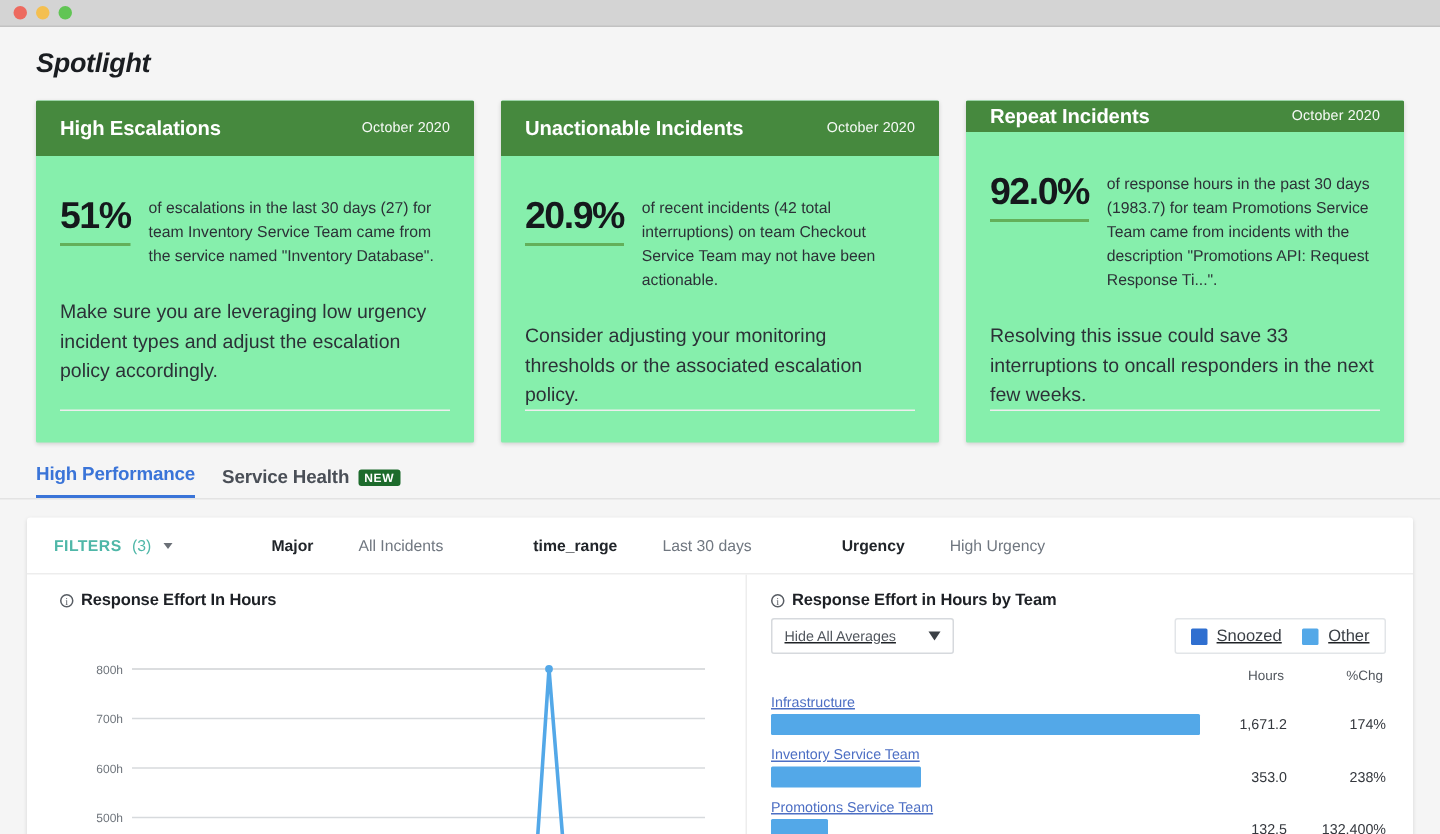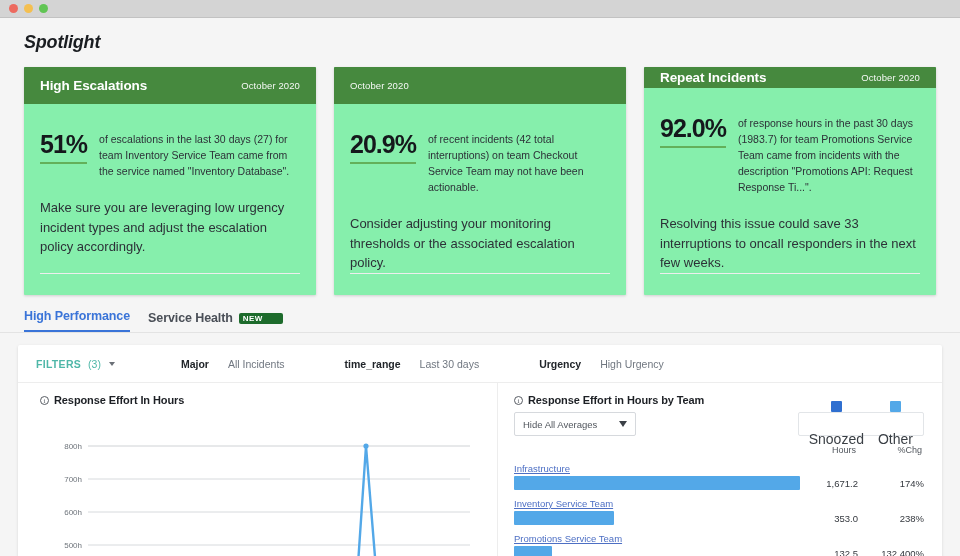--- a/index.html
+++ b/index.html
@@ -142,21 +142,21 @@
     color: #3a74d8;
     border-bottom: 2px solid #3a74d8;
   }
   .badge-new {
     background: #1d6b2c;
     color: #ffffff;
     font-size: 8px;
     font-weight: bold;
     letter-spacing: 0.4px;
     border-radius: 2px;
-    padding: 2px 20px 1px 4px;
+    padding: 2px 4px 1px 4px;
     line-height: 1;
   }
 
   
   .panel {
     margin: 12px 18px 0 18px;
     background: #ffffff;
     border-radius: 2px;
     box-shadow: 0 1px 3px rgba(0,0,0,0.13);
     height: 270px;
@@ -175,21 +175,21 @@
   .filters-label { color: #4fb7a8; font-weight: bold; letter-spacing: 0.3px; }
   .filters-count { color: #4fb7a8; }
   .caret {
     width: 0; height: 0;
     border-left: 3.5px solid transparent;
     border-right: 3.5px solid transparent;
     border-top: 4px solid #6b7077;
     margin: 0 6px 0 1px;
   }
   .fkey { font-weight: bold; color: #21252a; margin-left: 7px; padding-left: 46px; }
-  .fval { color: #707780; margin-left: 12px; }
+  .fval { color: #707780; margin-left: 23px; }
 
   .charts {
     display: flex;
     height: 232px;
   }
   .chart-left {
     width: 480px;
     border-right: 1px solid #ededed;
     padding: 11px 0 0 22px;
     position: relative;
@@ -228,20 +228,21 @@
     fill: #6f757c;
     font-family: "Liberation Sans", sans-serif;
   }
 
   
   .right-controls {
     display: flex;
     align-items: flex-start;
     justify-content: space-between;
     margin-top: 6px;
+    text-decoration: underline;
   }
   .select-box {
     width: 122px;
     height: 24px;
     border: 1px solid #d6d9dd;
     border-radius: 2px;
     background: #fff;
     display: flex;
     align-items: center;
     justify-content: space-between;
@@ -259,21 +260,21 @@
   .legend {
     display: flex;
     align-items: center;
     gap: 14px;
     border: 1px solid #e2e5e8;
     border-radius: 2px;
     padding: 5px 10px;
     background: #fff;
     height: 24px;
   }
-  .legend-item { display: flex; align-items: center; gap: 19px; font-size: 14px; color: #3a3f45; flex-direction: column; }
+  .legend-item { display: flex; align-items: center; gap: 6px; font-size: 11px; color: #3a3f45; }
   .swatch { width: 11px; height: 11px; border-radius: 1px; }
 
   
   .bar-head {
     display: flex;
     justify-content: flex-end;
     gap: 0;
     font-size: 9px;
     color: #51565d;
     margin-top: 9px;
@@ -325,20 +326,21 @@
           <div><span class="stat-pct">51%</span></div>
           <div class="stat-desc">of escalations in the last 30 days (27) for team Inventory Service Team came from the service named "Inventory Database".</div>
         </div>
         <div class="card-advice">Make sure you are leveraging low urgency incident types and adjust the escalation policy accordingly.</div>
         <div class="card-footline"></div>
       </div>
     </div>
 
     <div class="card">
       <div class="card-header">
+        <span class="ch-title">Unactionable Incidents</span>
         <span class="ch-date">October 2020</span>
       </div>
       <div class="card-body">
         <div class="stat-row">
           <div><span class="stat-pct">20.9%</span></div>
           <div class="stat-desc">of recent incidents (42 total interruptions) on team Checkout Service Team may not have been actionable.</div>
         </div>
         <div class="card-advice">Consider adjusting your monitoring thresholds or the associated escalation policy.</div>
         <div class="card-footline"></div>
       </div>

